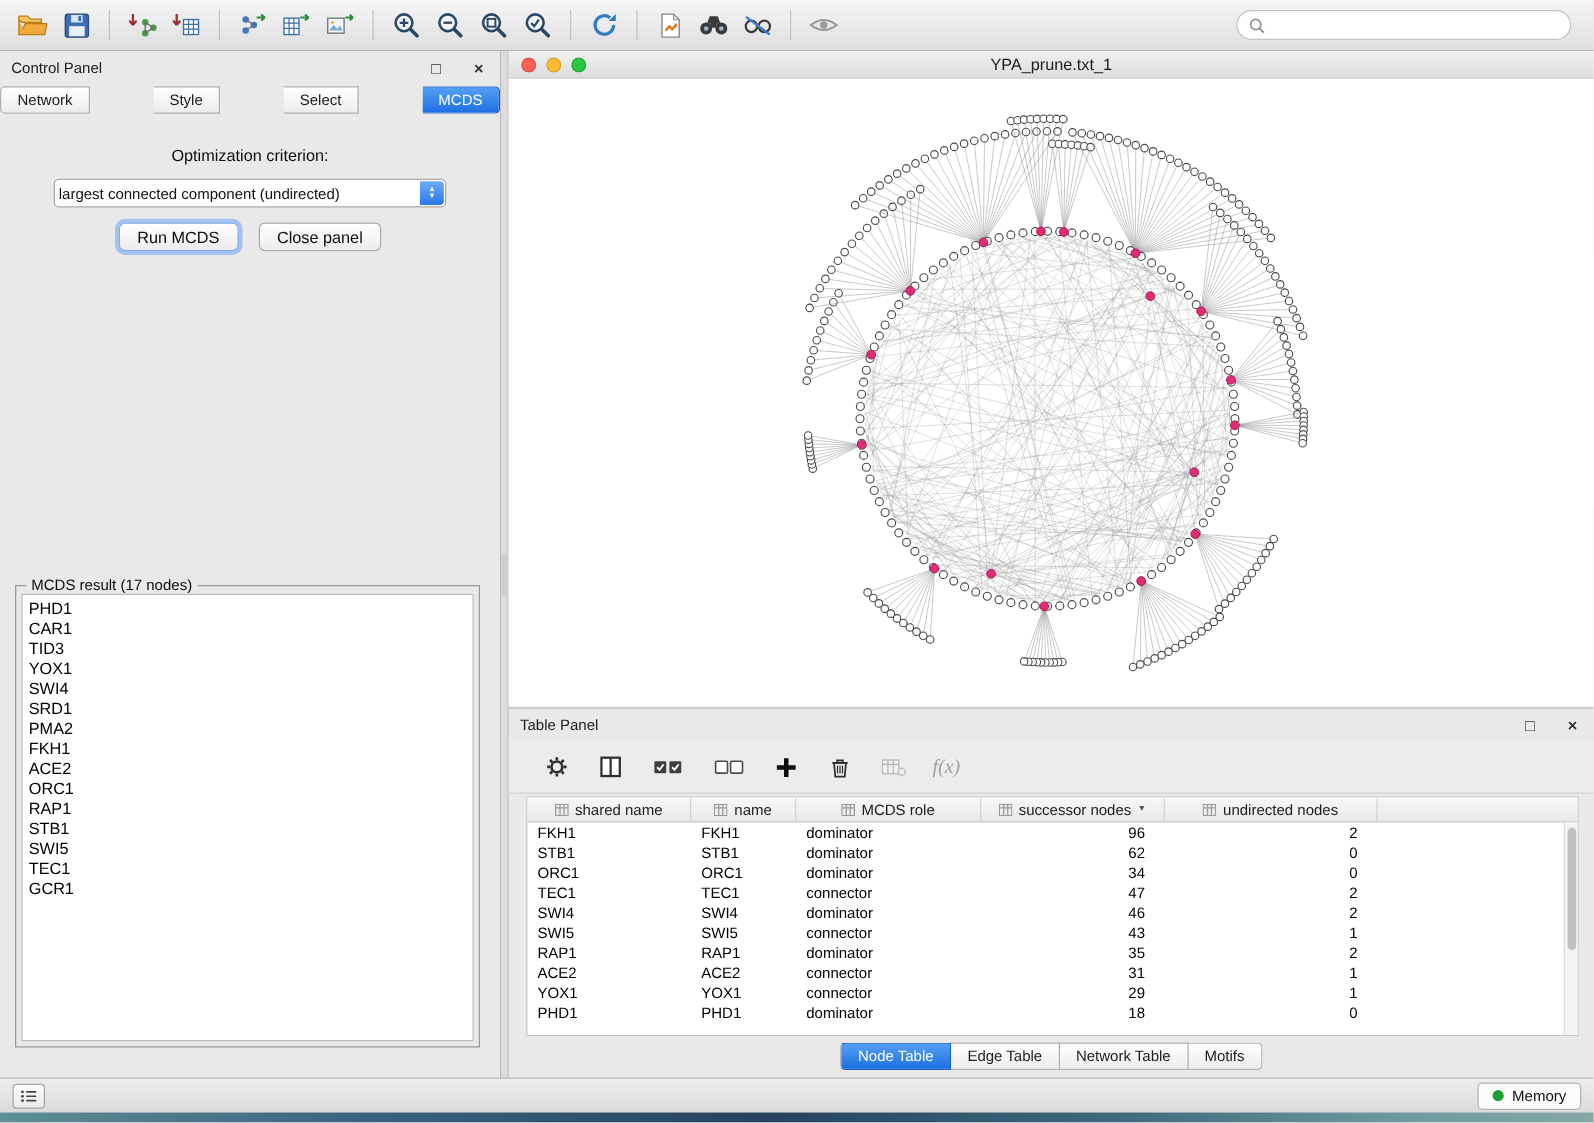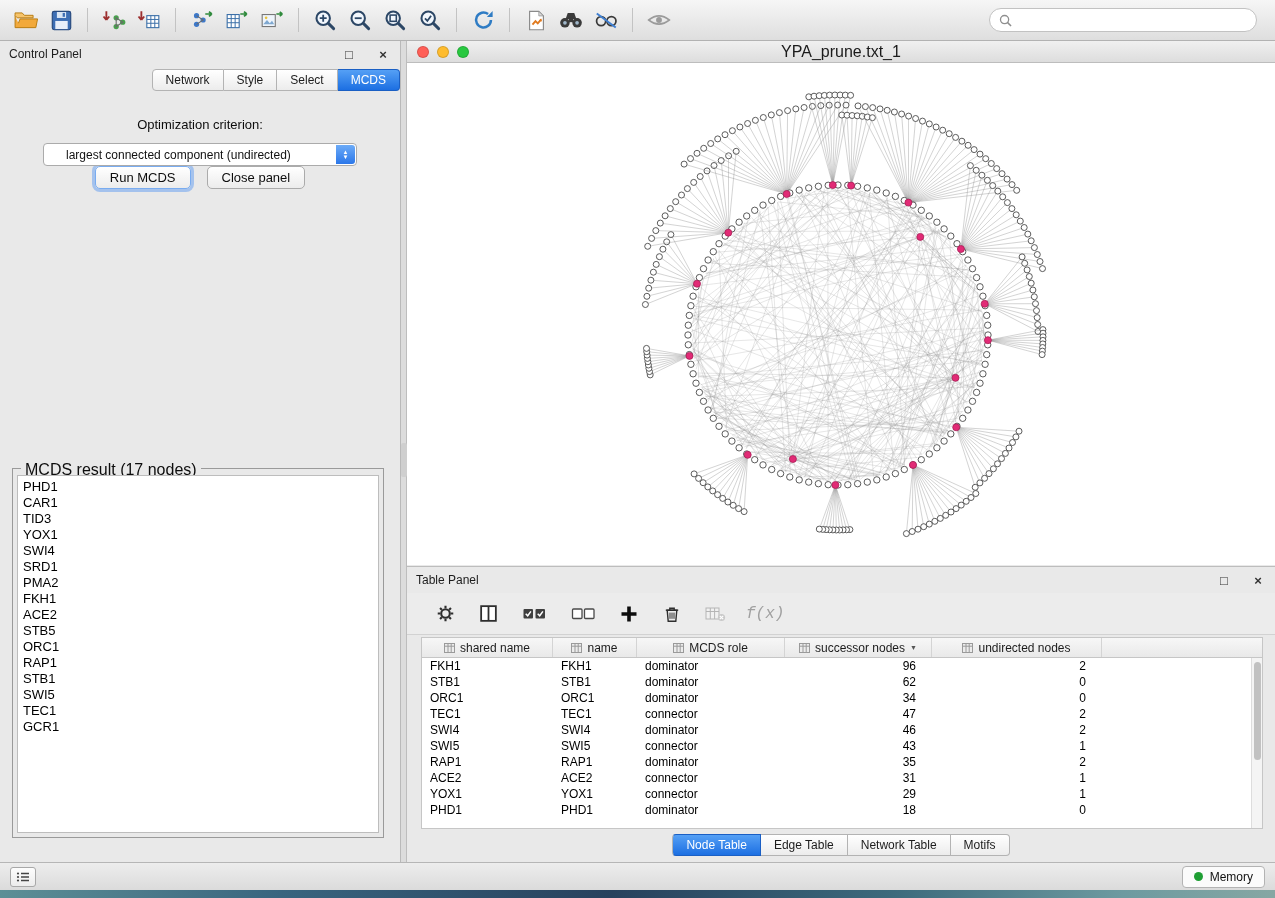--- a/index.html
+++ b/index.html
@@ -11,53 +11,53 @@
 .tbtn{width:32px;height:30px;display:flex;align-items:center;justify-content:center;border-radius:4px}
 .tsep{width:1px;height:24px;background:#c3c3c3;margin:0 7px}
 .searchbox{margin-left:auto;width:268px;height:24px;background:#fff;border:1px solid #c2c2c2;border-radius:12px;display:flex;align-items:center;padding:0 9px;gap:6px;margin-right:8px}
 .searchbox input{border:none;outline:none;flex:1;font-size:12px;background:transparent;font-family:"Liberation Sans",sans-serif}
 
 
 .cpanel{position:absolute;left:0;top:41px;width:401px;height:821px;background:#e9e9e9;border-right:1px solid #b9b9b9}
 .phead{height:26px;display:flex;align-items:center;padding:0 9px;font-size:12px;color:#1c1c1c;gap:18px}
 .phead .sp{flex:1}
 .wbtn{width:16px;height:16px;display:flex;align-items:center;justify-content:center;font-size:13px;color:#333;line-height:1}
-.segbar{display:flex;justify-content:flex-end;margin-top:2px}
+.segbar{display:flex;justify-content:space-between;margin-top:2px}
 .seg{font-size:12px;padding:3px 13px;background:linear-gradient(#ffffff,#ececec);border:1px solid #b3b3b3;border-left:none;color:#1c1c1c;white-space:nowrap}
 .seg:first-child{border-left:1px solid #b3b3b3;border-radius:4px 0 0 4px}
 .seg:last-child{border-radius:0 4px 4px 0}
 .seg-active{background:linear-gradient(#55a0f5,#1c6fe2);color:#fff;border-color:#1a5fc4}
 .optlabel{text-align:center;margin-top:26px;font-size:13px;color:#0d0d0d}
-.combo{width:314px;height:23px;margin:11px auto 0;background:#fff;border:1px solid #ababab;border-radius:4px;display:flex;align-items:center;font-size:12px;position:relative;padding-left:22px;color:#111}
+.combo{width:314px;height:23px;margin:11px auto 12px;background:#fff;border:1px solid #ababab;border-radius:4px;display:flex;align-items:center;font-size:12px;position:relative;padding-left:3px;color:#111}
 .combo-arrows{position:absolute;right:1px;top:1px;bottom:1px;width:19px;border-radius:0 3px 3px 0;background:linear-gradient(#6cabf8,#2b77e9);display:flex;flex-direction:column;align-items:center;justify-content:center;color:#fff;font-size:6px;line-height:5px}
 .btnrow{display:flex;justify-content:center;gap:16px;}
 .btn{font-size:13px;padding:3px 14px;background:linear-gradient(#ffffff,#ececec);border:1px solid #ababab;border-radius:5px;color:#0d0d0d}
 .btn-focus{border-color:#79acf0;box-shadow:0 0 0 3px rgba(108,163,240,.55)}
 .groupbox{position:absolute;left:12px;top:427px;width:372px;height:370px;border:1px solid #9a9a9a}
-.grouplabel{position:absolute;top:-8px;left:8px;background:#e9e9e9;padding:0 4px;font-size:16px;color:#0d0d0d}
+.grouplabel{position:absolute;top:-8px;left:8px;background:#e9e9e9;padding:0 4px;font-size:12px;color:#0d0d0d}
 .mcds-list{position:absolute;left:4px;right:4px;top:6px;bottom:4px;background:#fff;border:1px solid #bdbdbd;overflow:hidden;padding:3px 5px}
 .list-item{font-size:13px;line-height:16px;color:#000}
 
 
 .vsplit{position:absolute;left:401px;top:41px;width:6px;height:821px;background:#dcdcdc;border-right:1px solid #bdbdbd}
 .split-handle{position:absolute;left:0;top:402px;width:6px;height:34px;background:#cfcfcf;border-radius:2px}
 
 
 .netwin{position:absolute;left:407px;top:41px;right:0;height:524px;background:#fff}
-.nettitle{height:22px;background:linear-gradient(#f0f0f0,#dddddd);border-bottom:1px solid #bdbdbd;position:relative;display:flex;align-items:center;justify-content:center;font-size:16px;color:#1a1a1a}
+.nettitle{height:22px;background:linear-gradient(#f0f0f0,#dddddd);border-bottom:1px solid #bdbdbd;position:relative;display:flex;align-items:center;justify-content:center;font-size:13px;color:#1a1a1a}
 .lights{position:absolute;left:10px;top:5px;display:flex;gap:8px}
 .light{width:12px;height:12px;border-radius:50%;border:1px solid rgba(0,0,0,.15)}
 .canvas{position:absolute;top:22px;left:0;right:0;bottom:0;background:#fff}
 svg.net{display:block;width:100%;height:100%}
 
 
 .tpanel{position:absolute;left:407px;top:566px;right:0;height:296px;background:#e9e9e9;border-top:1px solid #bdbdbd}
 .tp-toolbar{position:absolute;top:26px;left:0;right:0;height:42px;background:#ececec;border-bottom:1px solid #d2d2d2;display:flex;align-items:center;gap:19px;padding-left:26px}
 .tico{width:24px;height:24px;display:flex;align-items:center;justify-content:center}
-.fx{font-family:Liberation Mono, monospace;font-style:italic;font-size:16px;color:#a0a0a0}
+.fx{font-family:Liberation Serif, serif;font-style:italic;font-size:16px;color:#a0a0a0}
 .table-wrap{position:absolute;top:70px;left:14px;right:12px;height:192px;background:#fff;border:1px solid #c6c6c6}
 .thead{display:flex;height:20px;background:linear-gradient(#f7f7f7,#e9e9e9);border-bottom:1px solid #c6c6c6}
 .th{display:flex;align-items:center;justify-content:center;font-size:12px;color:#1c1c1c;border-right:1px solid #d4d4d4;gap:5px;overflow:hidden}
 .sortarrow{font-size:7px;color:#555}
 .tbody{position:absolute;top:20px;left:0;right:11px;bottom:0;overflow:hidden}
 .tr{display:flex;height:16px;align-items:center}
 .td{font-size:12px;color:#000;padding-left:8px;white-space:nowrap;overflow:hidden}
 .td.num{text-align:right;padding-right:16px;padding-left:0}
 .c0{width:131px}.c1{width:84px}.c2{width:148px}.c3{width:147px}.c4{width:170px}.c5{flex:1;border-right:none}
 .vscroll{position:absolute;top:20px;right:0;bottom:0;width:11px;background:#f4f4f4;border-left:1px solid #ddd}
@@ -240,21 +240,20 @@
     <div class="mcds-list" id="mcds-list">
         <div class="list-item">PHD1</div>
         <div class="list-item">CAR1</div>
         <div class="list-item">TID3</div>
         <div class="list-item">YOX1</div>
         <div class="list-item">SWI4</div>
         <div class="list-item">SRD1</div>
         <div class="list-item">PMA2</div>
         <div class="list-item">FKH1</div>
         <div class="list-item">ACE2</div>
-        <div class="list-item">STB5</div>
         <div class="list-item">ORC1</div>
         <div class="list-item">RAP1</div>
         <div class="list-item">STB1</div>
         <div class="list-item">SWI5</div>
         <div class="list-item">TEC1</div>
         <div class="list-item">GCR1</div>
       </div>
   </div>
 </div>
 

